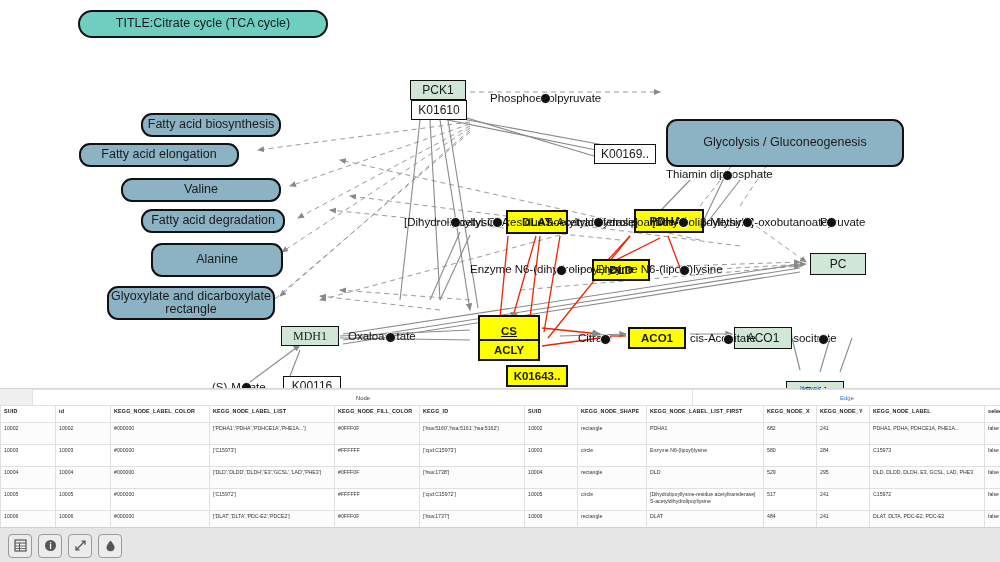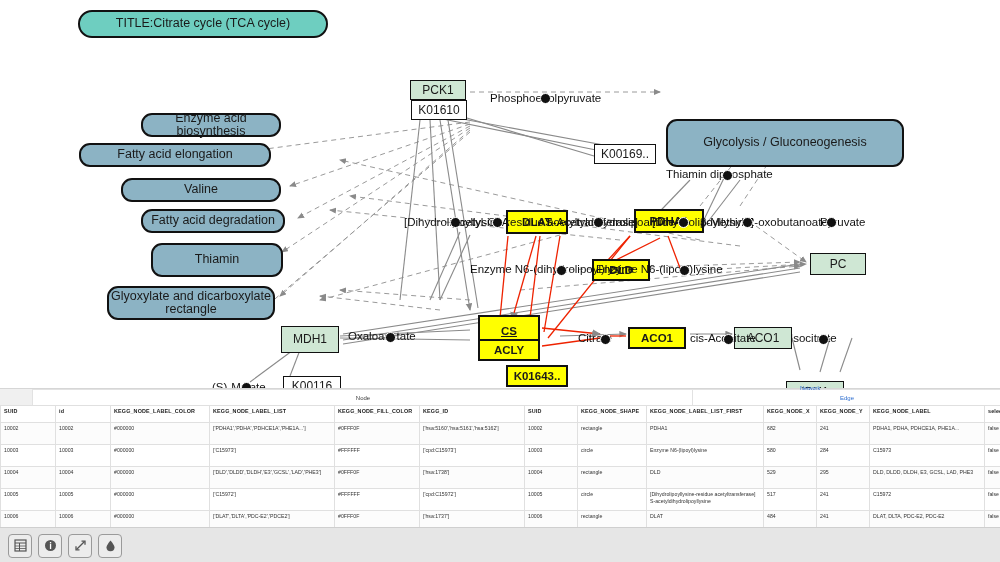--- a/index.html
+++ b/index.html
@@ -128,32 +128,32 @@
       <path d="M542,328 L600,334" marker-end="url(#ahr)"></path>
       <path d="M542,346 L600,338"></path>
       <path d="M610,336 L626,336"></path>
       <path d="M608,260 L630,236"></path>
     </g>
   </svg>
 
   <div class="node titlebox" style="left:78px;top:10px;width:250px;height:28px;">TITLE:Citrate cycle (TCA cycle)</div>
 
   <div id="map-nodes">
-      <div class="node map" style="left: 141px; top: 113px; width: 140px; height: 24px;">Enzyme acid biosynthesis</div>
-      <div class="node map" style="left: 79px; top: 143px; width: 192px; height: 24px;">Fatty acid elongation</div>
+      <div class="node map" style="left: 141px; top: 113px; width: 140px; height: 24px;">Fatty acid biosynthesis</div>
+      <div class="node map" style="left: 79px; top: 143px; width: 160px; height: 24px;">Fatty acid elongation</div>
       <div class="node map" style="left: 121px; top: 178px; width: 160px; height: 24px;">Valine</div>
       <div class="node map" style="left: 141px; top: 209px; width: 144px; height: 24px; text-align: center;">Fatty acid degradation</div>
-      <div class="node map" style="left: 151px; top: 243px; width: 132px; height: 34px;">Thiamin</div>
+      <div class="node map" style="left: 151px; top: 243px; width: 132px; height: 34px;">Alanine</div>
       <div class="node map" style="left: 107px; top: 286px; width: 168px; height: 34px;">Glyoxylate and dicarboxylate rectangle</div>
       <div class="node map" style="left: 666px; top: 77px; width: 238px; height: 48px; margin-top: 42px;">Glycolysis / Gluconeogenesis</div>
     </div>
   <div id="gene-nodes">
       <div class="node gene" style="left: 410px; top: 80px; width: 56px; height: 20px;">PCK1</div>
       <div class="node gene" style="left: 810px; top: 253px; width: 56px; height: 22px;">PC</div>
-      <div class="node gene" style="left: 281px; top: 326px; width: 58px; height: 27px;">MDH1</div>
+      <div class="node gene" style="left: 281px; top: 326px; width: 58px; height: 20px; font-family: Liberation Serif, serif;">MDH1</div>
       <div class="node gene" style="left: 734px; top: 327px; width: 58px; height: 22px;">ACO1</div>
       <div class="node gene" style="left: 786px; top: 381px; width: 58px; height: 22px;">IDH1</div>
     </div>
   <div id="sel-nodes">
       <div class="node sel" style="left: 506px; top: 210px; width: 62px; height: 24px;">DLAT</div>
       <div class="node sel" style="left: 634px; top: 209px; width: 70px; height: 24px;">PDHA1</div>
       <div class="node sel" style="left: 592px; top: 259px; width: 58px; height: 22px;">DLD</div>
       <div class="node sel" style="left: 478px; top: 315px; width: 62px; height: 32px; text-decoration: underline;">CS</div>
       <div class="node sel" style="left: 478px; top: 339px; width: 62px; height: 22px;">ACLY</div>
       <div class="node sel" style="left: 478px; top: 365px; width: 62px; height: 22px; margin-left: 28px;">K01643..</div>

